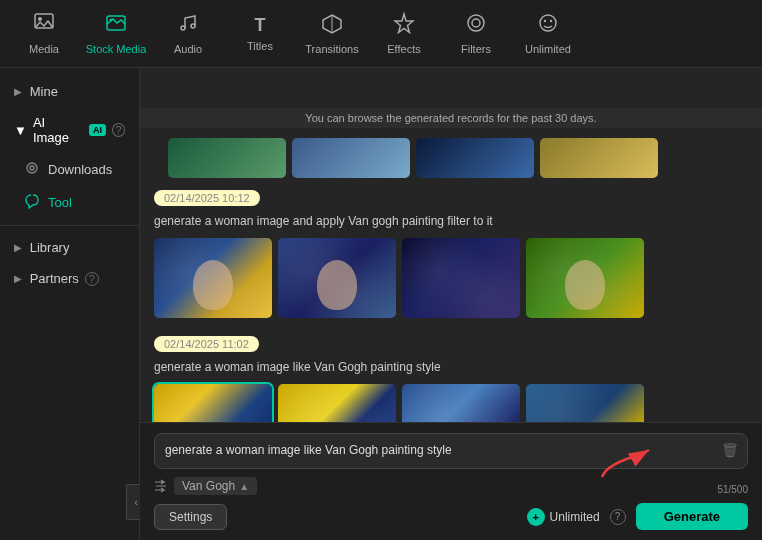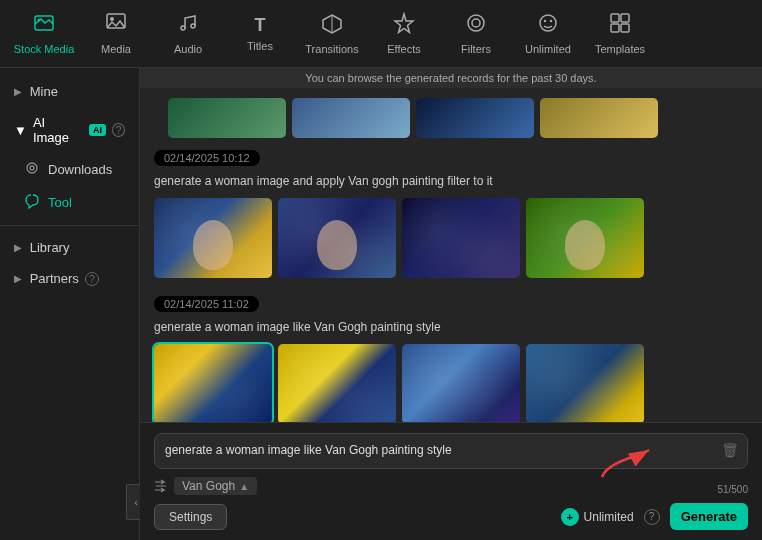--- a/index.html
+++ b/index.html
@@ -142,38 +142,39 @@
     }
 
     
     .info-bar {
       background: #2d2d2d;
       text-align: center;
       font-size: 11px;
       color: #aaa;
       padding: 4px 24px;
       flex-shrink: 0;
+      margin-top: 40px;
     }
 
     
     .scroll-area {
       flex: 1;
       overflow-y: auto;
       padding: 10px 14px;
     }
     .scroll-area::-webkit-scrollbar { width: 4px; }
     .scroll-area::-webkit-scrollbar-track { background: #1e1e1e; }
     .scroll-area::-webkit-scrollbar-thumb { background: #444; border-radius: 2px; }
 
     
     .time-group { margin-bottom: 16px; }
     .time-label {
       font-size: 11px;
       color: #888;
-      background: #000000;
+      background: #fef9c3;
       border-radius: 10px;
       padding: 2px 10px;
       display: inline-block;
       margin-bottom: 7px;
     }
     .group-prompt {
       font-size: 12px;
       color: #ccc;
       margin-bottom: 8px;
       line-height: 1.4;
@@ -332,21 +333,21 @@
       justify-content: center;
       font-size: 10px;
       color: #888;
       cursor: pointer;
     }
     .generate-btn {
       background: #00c8a0;
       color: #000;
       border: none;
       border-radius: 6px;
-      padding: 6px 11px;
+      padding: 6px 28px;
       font-size: 13px;
       font-weight: 600;
       cursor: pointer;
     }
 
     
     .arrow-indicator {
       position: absolute;
       right: 105px;
       bottom: 58px;
@@ -370,39 +371,39 @@
     }
     .strip-p1 { background: linear-gradient(135deg, #1a5a3a, #5a9a6a); }
     .strip-p2 { background: linear-gradient(135deg, #3a5a8a, #7aaaca); }
     .strip-p3 { background: linear-gradient(135deg, #0a1a3a, #3a6aaa); }
     .strip-p4 { background: linear-gradient(135deg, #8a7a2a, #dabc5a); }
   </style>
 </head>
 <body>
 
 <div class="top-nav">
+  <div class="nav-item">
+    <span class="nav-icon">
+      <svg width="22" height="22" viewBox="0 0 22 22" fill="none">
+        <rect x="2" y="2" width="18" height="14" rx="2" stroke="#aaa" stroke-width="1.5" fill="none"></rect>
+        <circle cx="7" cy="7" r="2" fill="#aaa"></circle>
+        <polyline points="2,16 7,10 11,14 15,9 20,16" stroke="#aaa" stroke-width="1.5" fill="none"></polyline>
+      </svg>
+    </span>
+    <span>Media</span>
+  </div>
   <div class="nav-item active">
     <span class="nav-icon">
       <svg width="22" height="22" viewBox="0 0 22 22" fill="none">
         <rect x="2" y="4" width="18" height="14" rx="2" stroke="#00c8a0" stroke-width="1.5" fill="none"></rect>
         <polyline points="2,12 8,7 12,11 16,8 20,12" stroke="#00c8a0" stroke-width="1.5" fill="none"></polyline>
         <circle cx="6" cy="8" r="1.5" fill="#00c8a0"></circle>
       </svg>
     </span>
     <span style="color:#00c8a0;">Stock Media</span>
-  </div>
-  <div class="nav-item">
-    <span class="nav-icon">
-      <svg width="22" height="22" viewBox="0 0 22 22" fill="none">
-        <rect x="2" y="2" width="18" height="14" rx="2" stroke="#aaa" stroke-width="1.5" fill="none"></rect>
-        <circle cx="7" cy="7" r="2" fill="#aaa"></circle>
-        <polyline points="2,16 7,10 11,14 15,9 20,16" stroke="#aaa" stroke-width="1.5" fill="none"></polyline>
-      </svg>
-    </span>
-    <span>Media</span>
   </div>
   <div class="nav-item">
     <span class="nav-icon">
       <svg width="22" height="22" viewBox="0 0 22 22" fill="none">
         <path d="M8 16V6l10-2v10" stroke="#aaa" stroke-width="1.5" fill="none"></path>
         <circle cx="6" cy="16" r="2" stroke="#aaa" stroke-width="1.5" fill="none"></circle>
         <circle cx="16" cy="14" r="2" stroke="#aaa" stroke-width="1.5" fill="none"></circle>
       </svg>
     </span>
     <span>Audio</span>
@@ -440,31 +441,20 @@
   <div class="nav-item">
     <span class="nav-icon">
       <svg width="22" height="22" viewBox="0 0 22 22" fill="none">
         <circle cx="11" cy="11" r="8" stroke="#aaa" stroke-width="1.5" fill="none"></circle>
         <path d="M7 14 Q11 17 15 14" stroke="#aaa" stroke-width="1.5" fill="none"></path>
         <circle cx="8" cy="9" r="1.2" fill="#aaa"></circle>
         <circle cx="14" cy="9" r="1.2" fill="#aaa"></circle>
       </svg>
     </span>
     <span>Unlimited</span>
-  </div>
-  <div class="nav-item">
-    <span class="nav-icon">
-      <svg width="22" height="22" viewBox="0 0 22 22" fill="none">
-        <rect x="2" y="2" width="8" height="8" rx="1" stroke="#aaa" stroke-width="1.5" fill="none"></rect>
-        <rect x="12" y="2" width="8" height="8" rx="1" stroke="#aaa" stroke-width="1.5" fill="none"></rect>
-        <rect x="2" y="12" width="8" height="8" rx="1" stroke="#aaa" stroke-width="1.5" fill="none"></rect>
-        <rect x="12" y="12" width="8" height="8" rx="1" stroke="#aaa" stroke-width="1.5" fill="none"></rect>
-      </svg>
-    </span>
-    <span>Templates</span>
   </div>
 </div>
 
 <div class="main-layout">
 
   <div class="sidebar" style="position:relative;">
     <div class="sidebar-item">
       <span class="arrow">▶</span>
       <span>Mine</span>
     </div>

